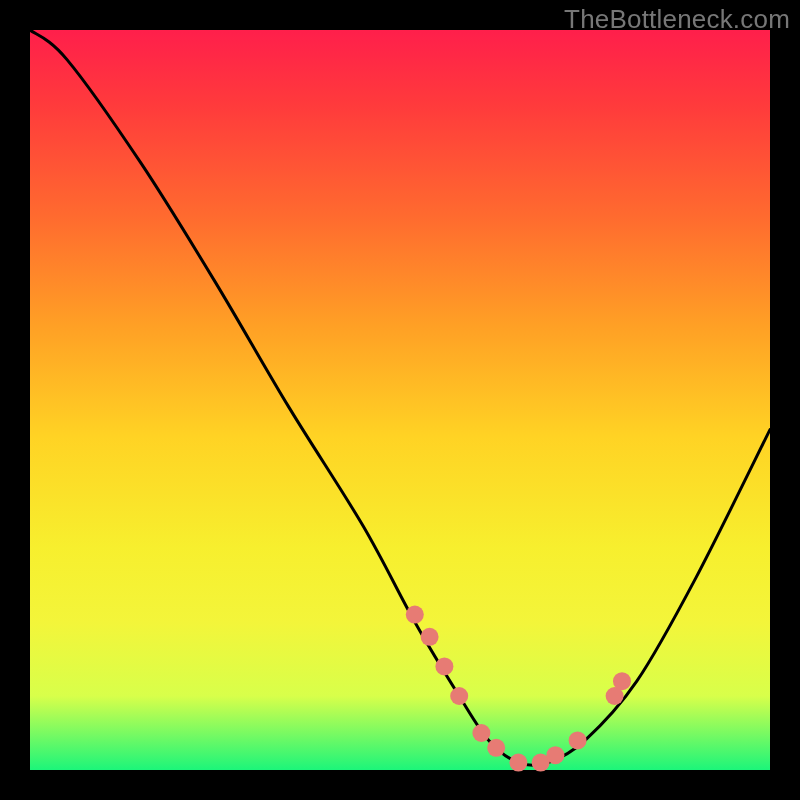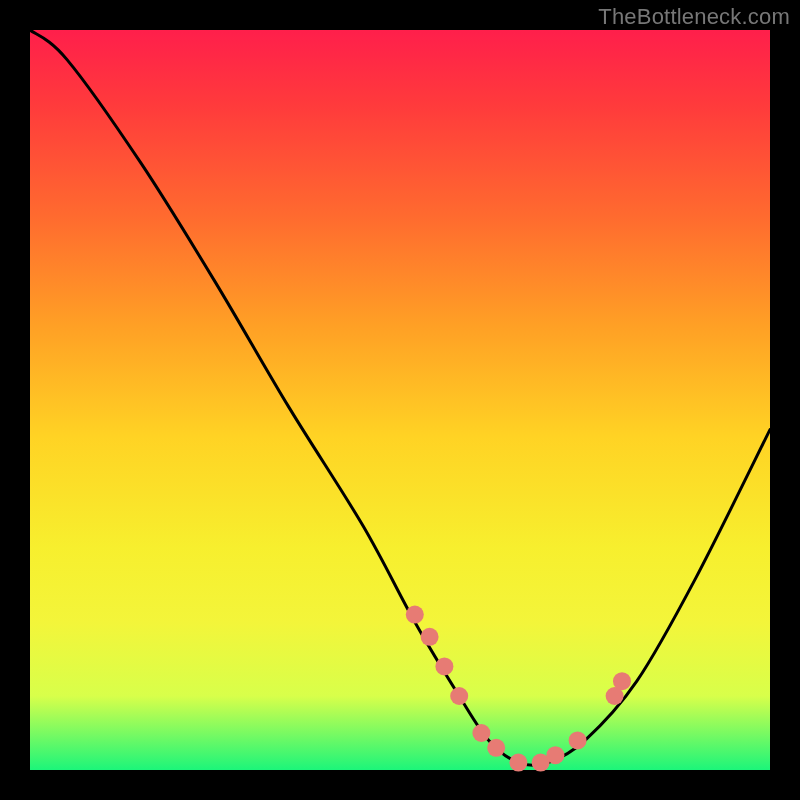--- a/index.html
+++ b/index.html
@@ -42,21 +42,21 @@
     width: 740px;
     height: 740px;
     overflow: visible;
   }
   .watermark {
     position: absolute;
     top: 4px;
     right: 10px;
     color: #777;
     font-family: Arial, Helvetica, sans-serif;
-    font-size: 22px;
+    font-size: 26px;
     letter-spacing: 0.2px;
     user-select: none;
     text-align: center;
   }
 </style>
 </head>
 <body>
 
 <div class="frame">
   <div class="watermark">TheBottleneck.com</div>

